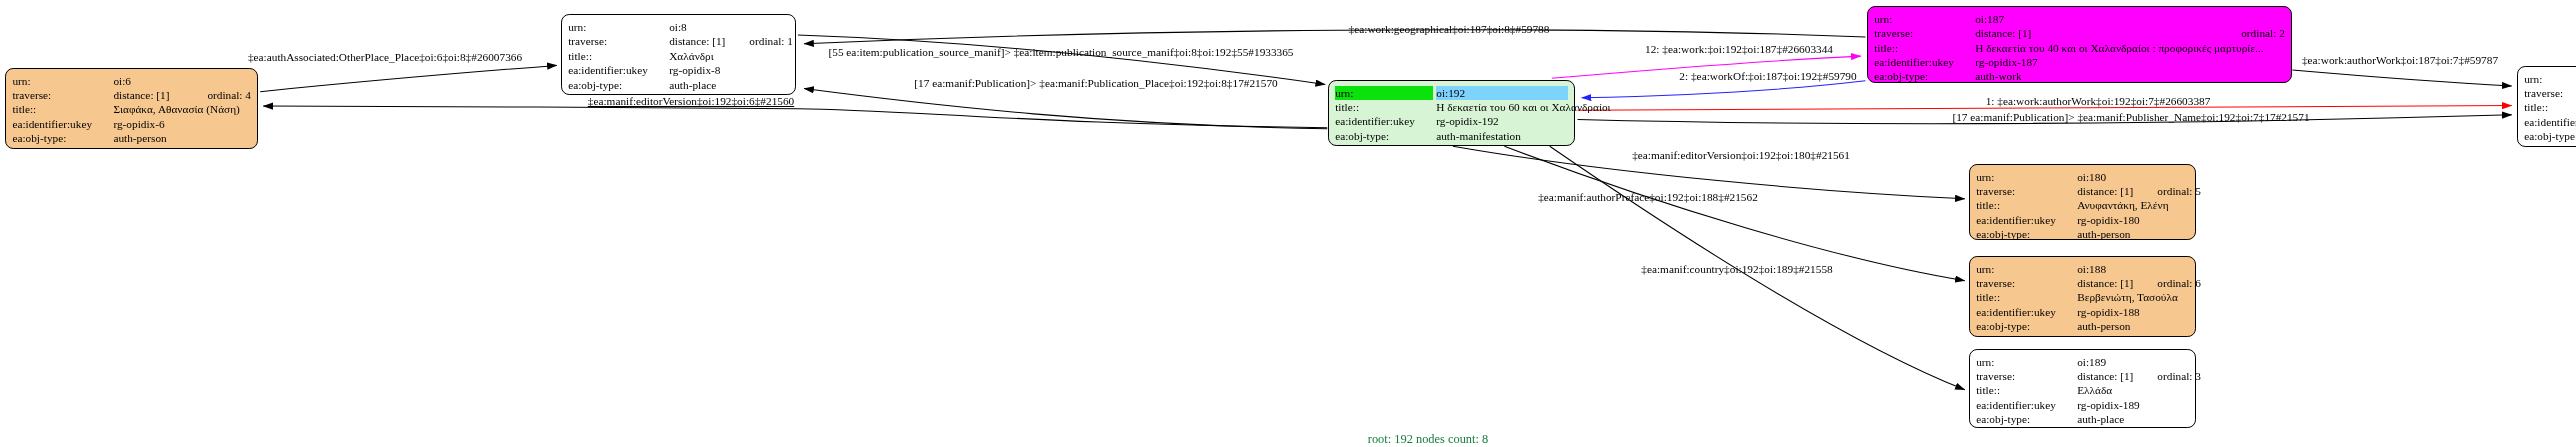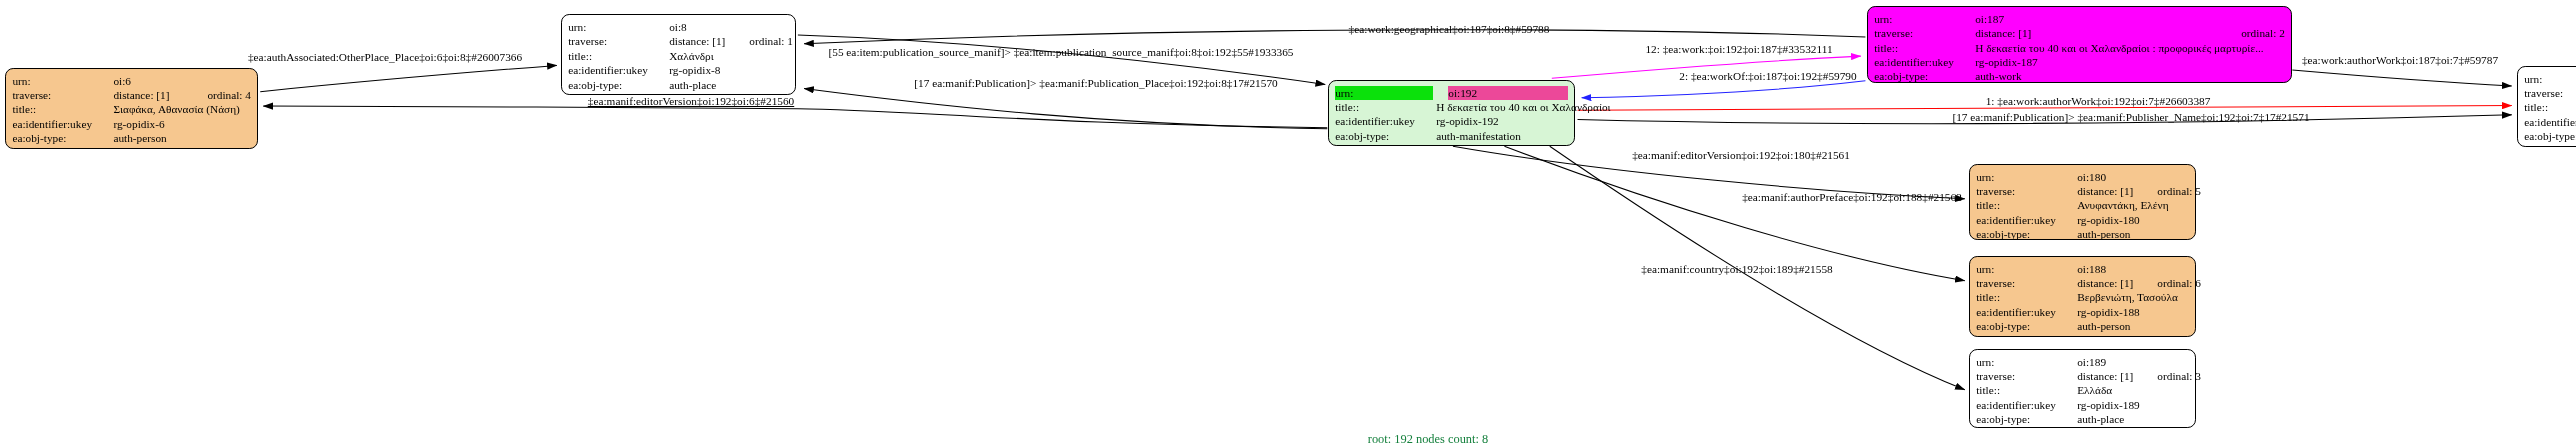--- a/index.html
+++ b/index.html
@@ -60,22 +60,22 @@
         <div class="row"><span class="k">ea:obj-type:</span><span class="v">auth-person</span></div>
       </div>
       <div class="node" style="left: 561px; top: 14.4px; width: 235px; height: 81px; background: rgb(255, 255, 255);">
         <div class="row"><span class="k">urn:</span><span class="v">oi:8</span></div>
         <div class="row"><span class="k">traverse:</span><span class="v">distance: [1]</span><span class="v2">ordinal: 1</span></div>
         <div class="row"><span class="k">title::</span><span class="v">Χαλάνδρι</span></div>
         <div class="row"><span class="k">ea:identifier:ukey</span><span class="v">rg-opidix-8</span></div>
         <div class="row"><span class="k">ea:obj-type:</span><span class="v">auth-place</span></div>
       </div>
       <div class="node" style="left: 1328px; top: 80px; width: 247px; height: 66px; background: rgb(215, 245, 213);">
-        <div class="row hl"><span class="k" style="background: rgb(11, 225, 11);">urn:</span><span class="v" style="background: #ec4899; margin-left: 12px;">oi:192</span></div>
-        <div class="row"><span class="k">title::</span><span class="v">Η δεκαετία του 40 και οι Χαλανδραίοι</span></div>
+        <div class="row hl"><span class="k" style="background: rgb(11, 225, 11);">urn:</span><span class="v" style="background: #7dd3fc;">oi:192</span></div>
+        <div class="row"><span class="k">title::</span><span class="v">Η δεκαετία του 60 και οι Χαλανδραίοι</span></div>
         <div class="row"><span class="k">ea:identifier:ukey</span><span class="v">rg-opidix-192</span></div>
         <div class="row"><span class="k">ea:obj-type:</span><span class="v">auth-manifestation</span></div>
       </div>
       <div class="node" style="left: 1867px; top: 6.2px; width: 425px; height: 77px; background: rgb(255, 0, 255);">
         <div class="row"><span class="k">urn:</span><span class="v">oi:187</span></div>
         <div class="row"><span class="k">traverse:</span><span class="v">distance: [1]</span><span class="v2">ordinal: 2</span></div>
         <div class="row"><span class="k">title::</span><span class="v">Η δεκαετία του 40 και οι Χαλανδραίοι : προφορικές μαρτυρίε...</span></div>
         <div class="row"><span class="k">ea:identifier:ukey</span><span class="v">rg-opidix-187</span></div>
         <div class="row"><span class="k">ea:obj-type:</span><span class="v">auth-work</span></div>
       </div>
@@ -107,24 +107,24 @@
         <div class="row"><span class="k">ea:identifier:ukey</span><span class="v">rg-opidix-189</span></div>
         <div class="row"><span class="k">ea:obj-type:</span><span class="v">auth-place</span></div>
       </div>
     </div>
   <div id="labels-layer">
       <div class="edge-label" style="left: 385px; top: 57px;">‡ea:authAssociated:OtherPlace_Place‡oi:6‡oi:8‡#26007366</div>
       <div class="edge-label" style="left: 691px; top: 101px; text-decoration: underline;">‡ea:manif:editorVersion‡oi:192‡oi:6‡#21560</div>
       <div class="edge-label" style="left: 1061px; top: 52px;">[55 ea:item:publication_source_manif]&gt; ‡ea:item:publication_source_manif‡oi:8‡oi:192‡55#1933365</div>
       <div class="edge-label" style="left: 1096px; top: 83px;">[17 ea:manif:Publication]&gt; ‡ea:manif:Publication_Place‡oi:192‡oi:8‡17#21570</div>
       <div class="edge-label" style="left: 1449px; top: 29px;">‡ea:work:geographical‡oi:187‡oi:8‡#59788</div>
-      <div class="edge-label" style="left: 1739px; top: 49px;">12: ‡ea:work:‡oi:192‡oi:187‡#33532111</div>
+      <div class="edge-label" style="left: 1739px; top: 49px;">12: ‡ea:work:‡oi:192‡oi:187‡#26603344</div>
       <div class="edge-label" style="left: 1744px; top: 76px; margin-left: 24px;">2: ‡ea:workOf:‡oi:187‡oi:192‡#59790</div>
       <div class="edge-label" style="left: 2400px; top: 60px;">‡ea:work:authorWork‡oi:187‡oi:7‡#59787</div>
       <div class="edge-label" style="left: 2098px; top: 101px;">1: ‡ea:work:authorWork‡oi:192‡oi:7‡#26603387</div>
       <div class="edge-label" style="left: 2131px; top: 117px;">[17 ea:manif:Publication]&gt; ‡ea:manif:Publisher_Name‡oi:192‡oi:7‡17#21571</div>
       <div class="edge-label" style="left: 1741px; top: 155px;">‡ea:manif:editorVersion‡oi:192‡oi:180‡#21561</div>
-      <div class="edge-label" style="left: 1852px; top: 197px;">‡ea:manif:authorPreface‡oi:192‡oi:188‡#21562</div>
+      <div class="edge-label" style="left: 1648px; top: 197px;">‡ea:manif:authorPreface‡oi:192‡oi:188‡#21562</div>
       <div class="edge-label" style="left: 1737px; top: 269px;">‡ea:manif:country‡oi:192‡oi:189‡#21558</div>
     </div>
   <div class="footer" style="left: 1428px; top: 432px;">root: 192 nodes count: 8</div>
 </div>
 
 
 </body></html>

